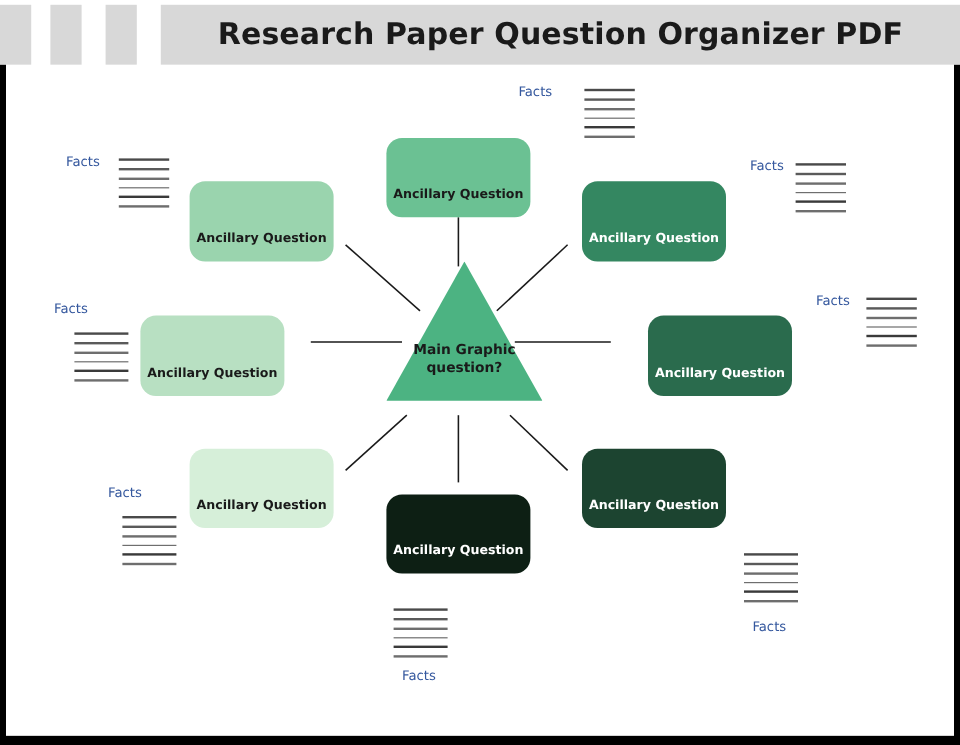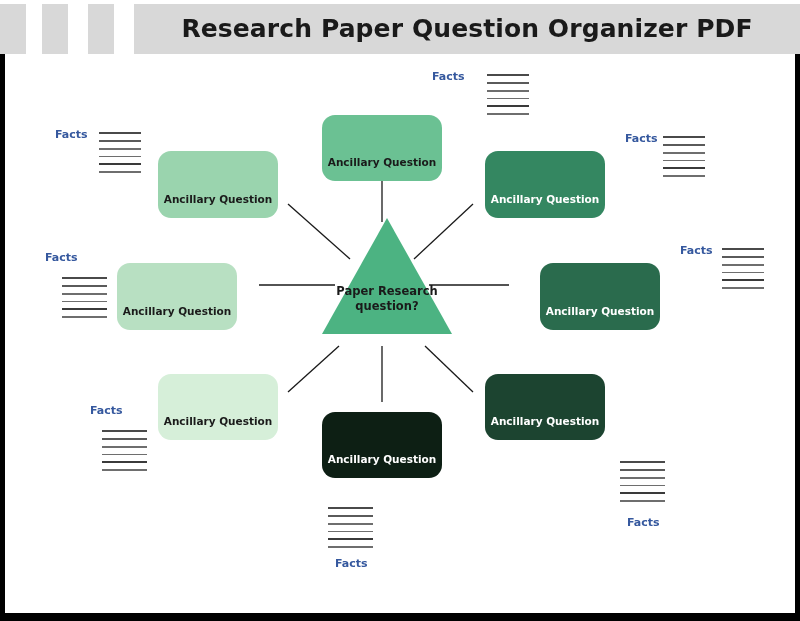--- a/index.html
+++ b/index.html
@@ -133,21 +133,21 @@
     line-height: 13px;
   }
 
   
   .facts {
     position: absolute;
   }
   .facts-label {
     position: absolute;
     font-size: 11px;
-    font-weight: bold;
+    font-weight: normal;
     color: #35589e;
     white-space: nowrap;
   }
   .lines {
     position: absolute;
   }
   .lines i {
     display: block;
     width: 100%;
     background: #6e6e6e;
@@ -192,21 +192,21 @@
 
         <line x1="420" y1="292" x2="468" y2="338"></line>
       </g>
     </svg>
 
     <div id="center-node">
       <svg width="130" height="120" viewBox="0 0 130 120">
         <polygon points="65,0 130,116 0,116" fill="#4CB382"></polygon>
       </svg>
       <div id="center-label">
-        <div>Paper Research</div>
+        <div>Main Graphic</div>
         <div>question?</div>
       </div>
     </div>
 
     <div class="qbox" style="left:317px; top:61px; width:120px; height:66px; background:#6BC193;">
       <span class="qlabel" style="color:#1a1a1a;">Ancillary Question</span>
     </div>
 
     <div class="qbox" style="left:153px; top:97px; width:120px; height:67px; background:#9AD4AE;">
       <span class="qlabel" style="color:#1a1a1a;">Ancillary Question</span>

